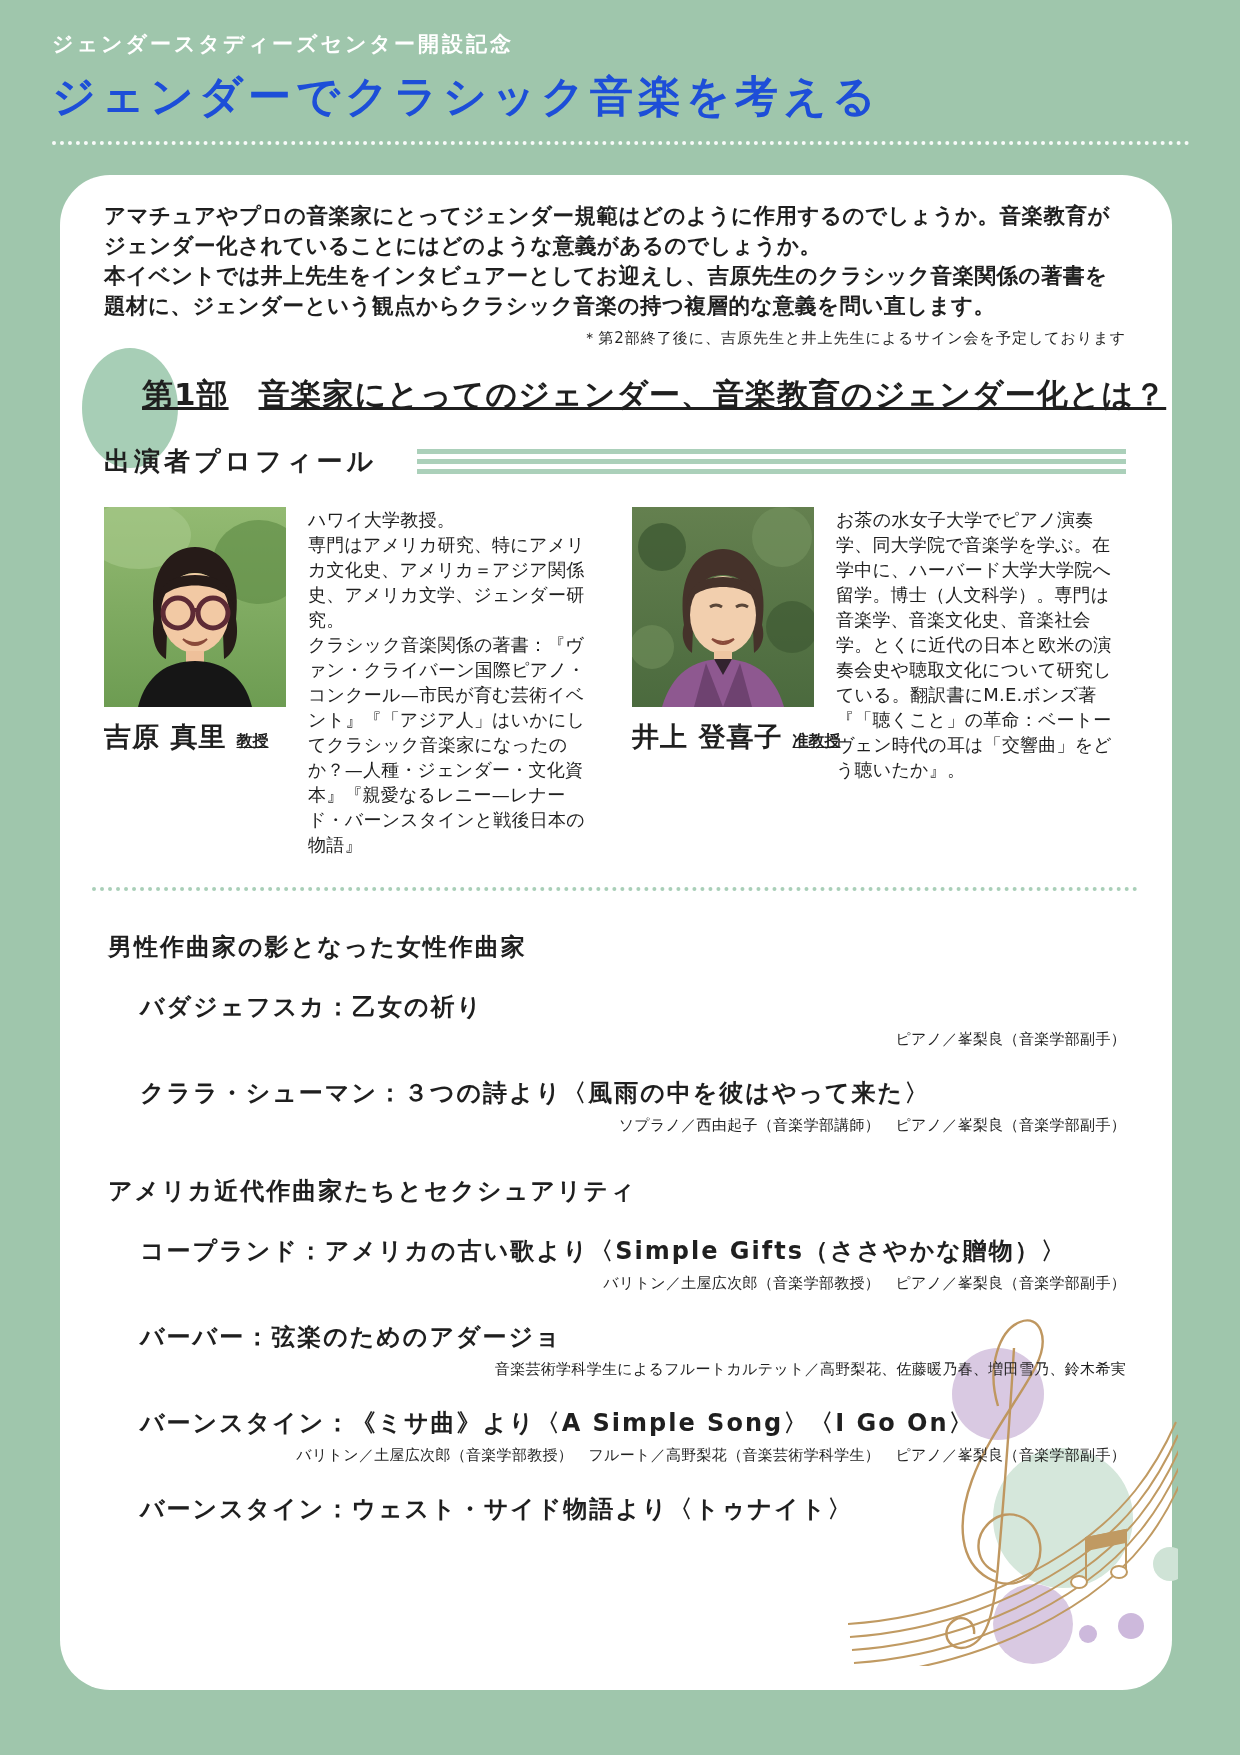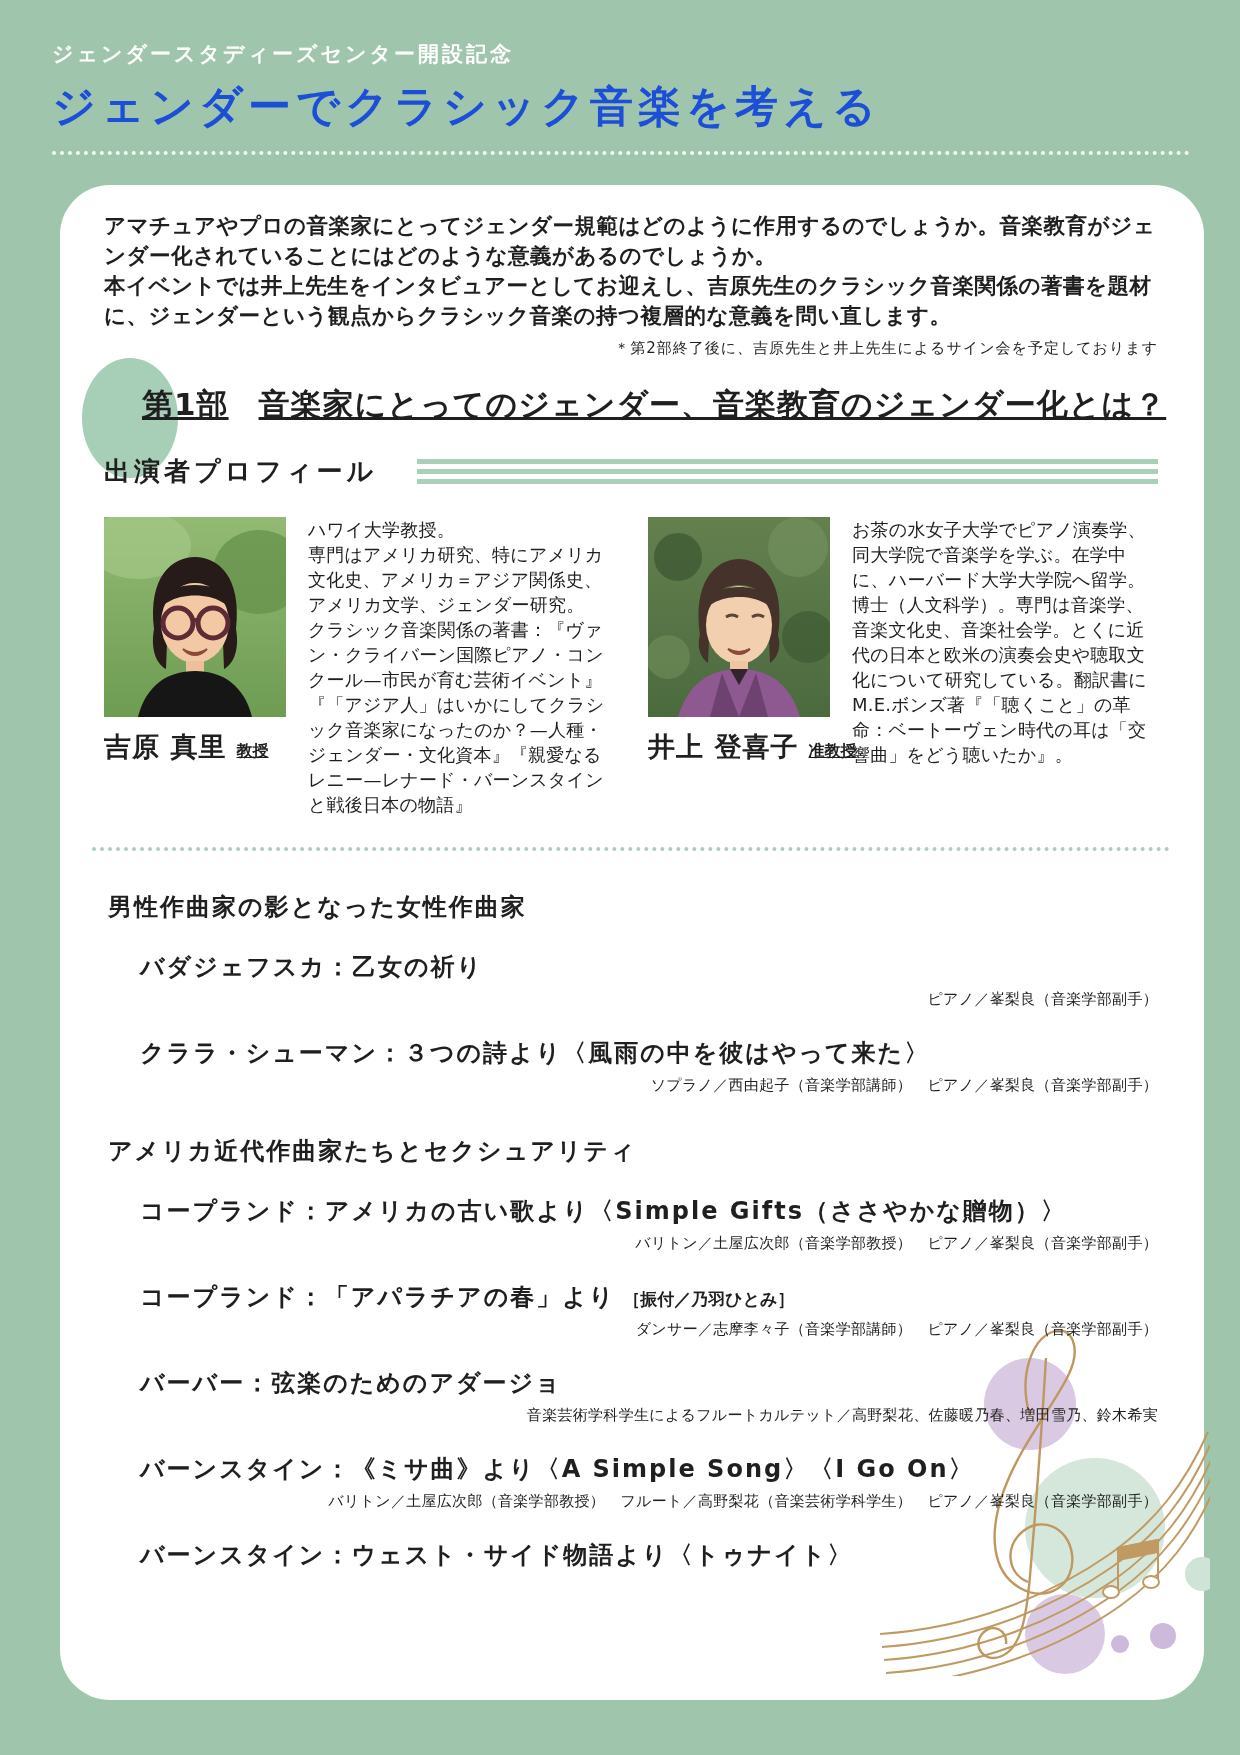--- a/index.html
+++ b/index.html
@@ -5,36 +5,36 @@
   * { box-sizing: border-box; }
   html,body { margin:0; padding:0; }
   body {
     width:1240px; height:1755px;
     background:#9fc6ac;
     font-family:"DejaVu Sans", sans-serif;
     color:#1f1f1f;
     overflow:hidden;
   }
   
-  .header { padding:40px 50px 0 52px; }
+  .header { padding:30px 50px 0 52px; }
   .header-subtitle {
     font-size:21px; color:#ffffff; font-weight:600; letter-spacing:3px;
   }
   .header-title {
     font-size:43px; color:#1d4ed8; font-weight:700; letter-spacing:5px;
     margin-top:14px; line-height:1.15;
   }
   .header-dotted {
     margin-top:20px; border:none;
     border-top:4px dotted rgba(255,255,255,0.92); height:0;
   }
   
   .card {
     position:relative;
-    margin:30px 36px 0 60px;
+    margin:30px 68px 0 60px;
     height:1515px;
     background:#ffffff;
     border-radius:50px;
     padding:26px 46px 8px 44px;
   }
   .card > * { position:relative; z-index:1; }
   .card > .decoration { z-index:0; }
 
   .intro { font-size:21.5px; font-weight:600; line-height:30px; letter-spacing:0.5px; }
   .intro-note {
@@ -206,24 +206,20 @@
     <div class="performers">ソプラノ／西由起子（音楽学部講師）　ピアノ／峯梨良（音楽学部副手）</div>
   </div>
 
   <div class="prog-heading">アメリカ近代作曲家たちとセクシュアリティ</div>
 
   <div class="piece">
     <div class="piece-title">コープランド：アメリカの古い歌より〈Simple Gifts（ささやかな贈物）〉</div>
     <div class="performers">バリトン／土屋広次郎（音楽学部教授）　ピアノ／峯梨良（音楽学部副手）</div>
   </div>
 
-  <div class="piece">
-    <div class="piece-title"><span>コープランド：「アパラチアの春」より</span><span class="piece-note">［振付／乃羽ひとみ］</span></div>
-    <div class="performers">ダンサー／志摩李々子（音楽学部講師）　ピアノ／峯梨良（音楽学部副手）</div>
-  </div>
 
   <div class="piece">
     <div class="piece-title">バーバー：弦楽のためのアダージョ</div>
     <div class="performers">音楽芸術学科学生によるフルートカルテット／高野梨花、佐藤暖乃春、増田雪乃、鈴木希実</div>
   </div>
 
   <div class="piece">
     <div class="piece-title">バーンスタイン：《ミサ曲》より〈A Simple Song〉〈I Go On〉</div>
     <div class="performers">バリトン／土屋広次郎（音楽学部教授）　フルート／高野梨花（音楽芸術学科学生）　ピアノ／峯梨良（音楽学部副手）</div>
   </div>

